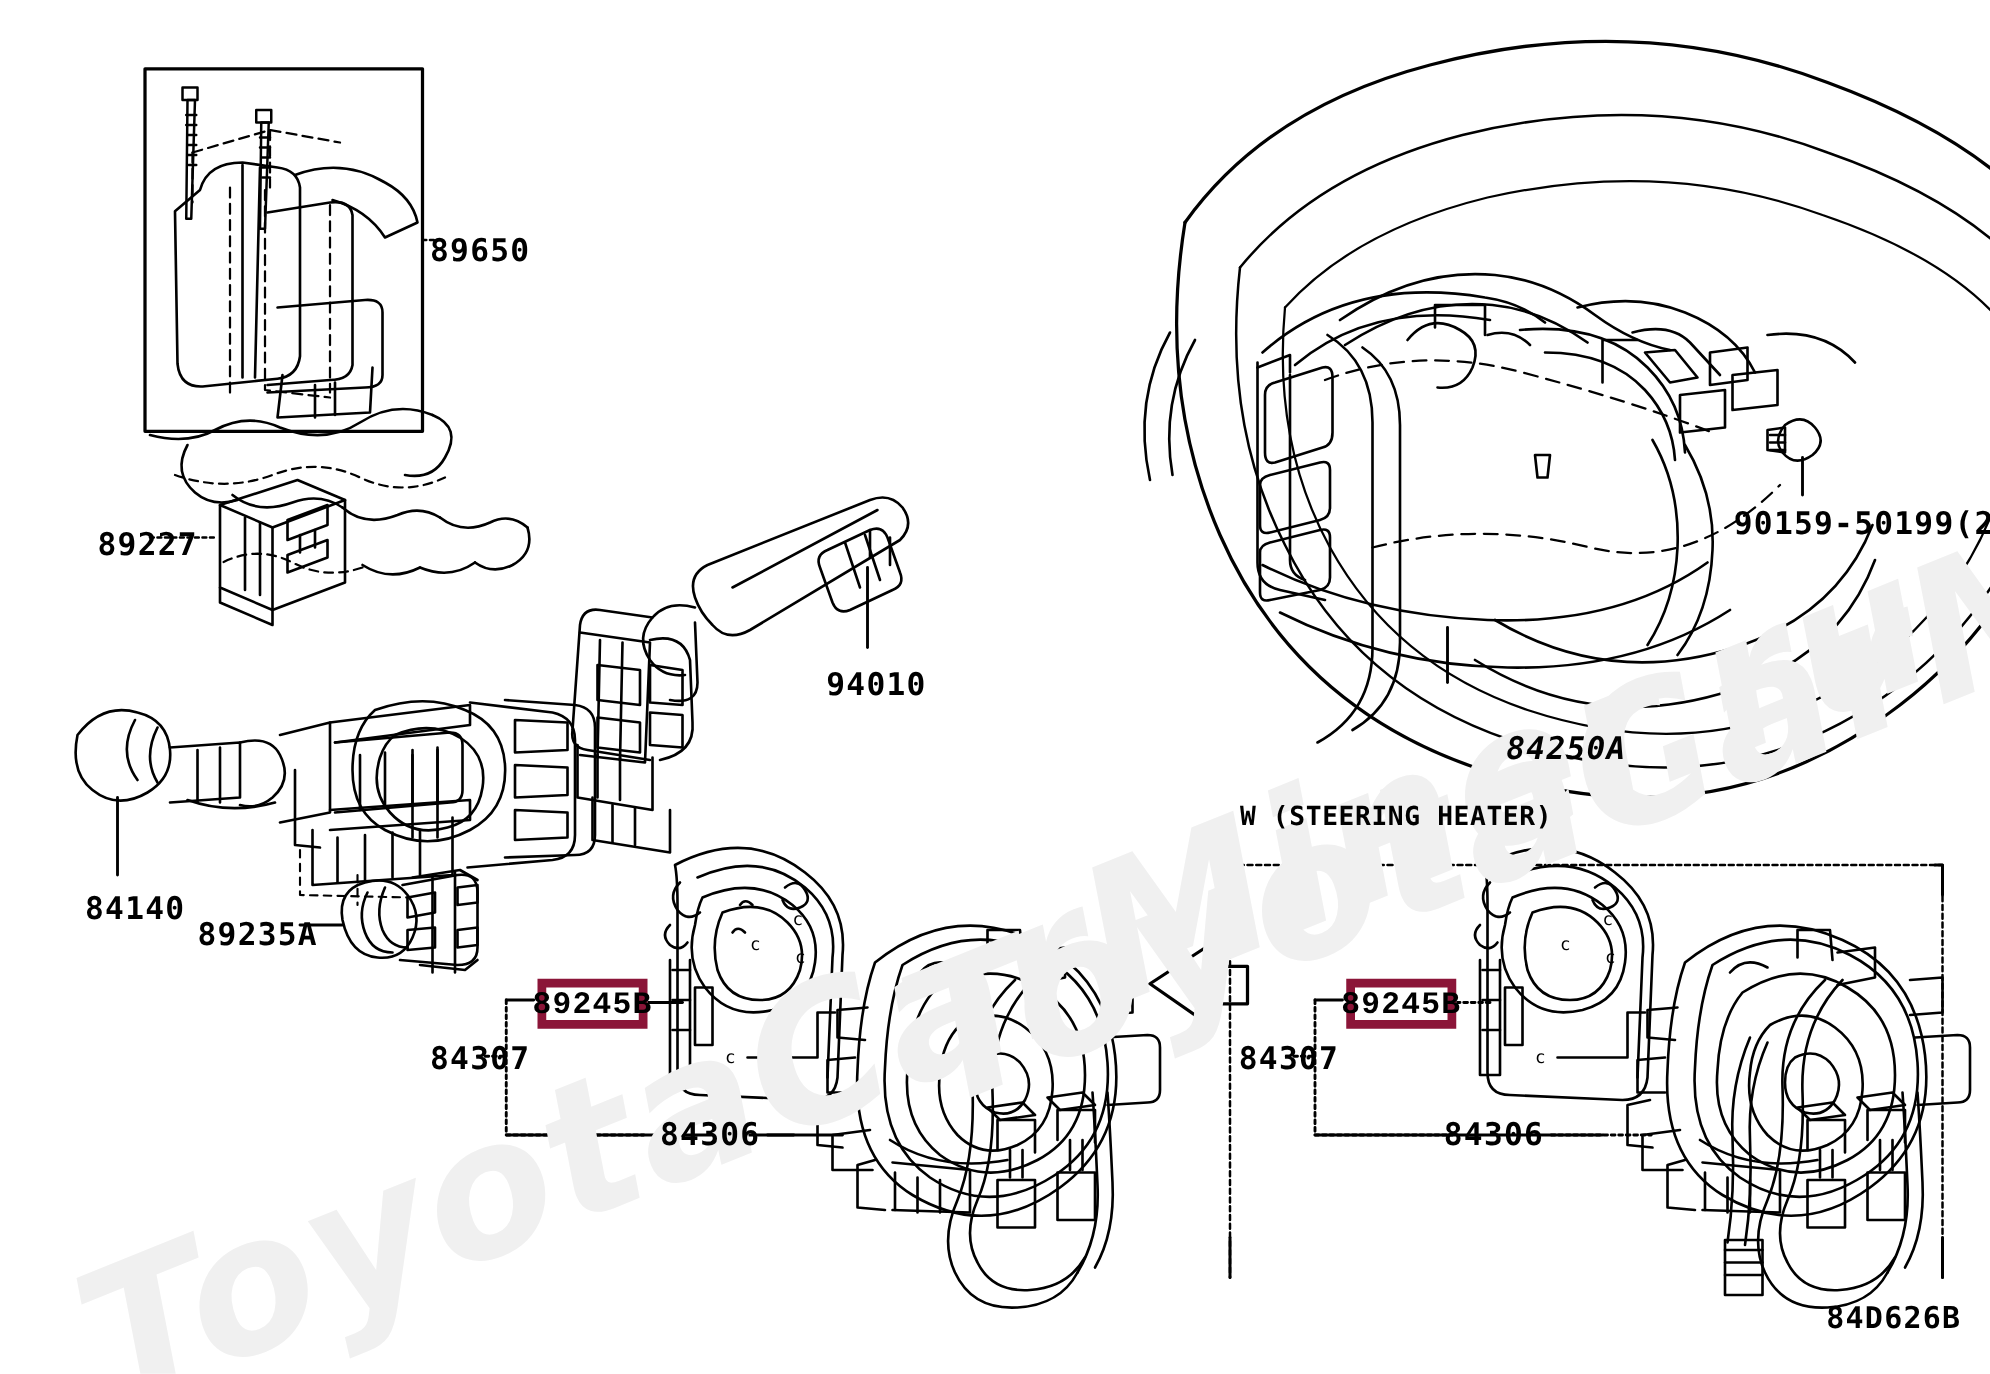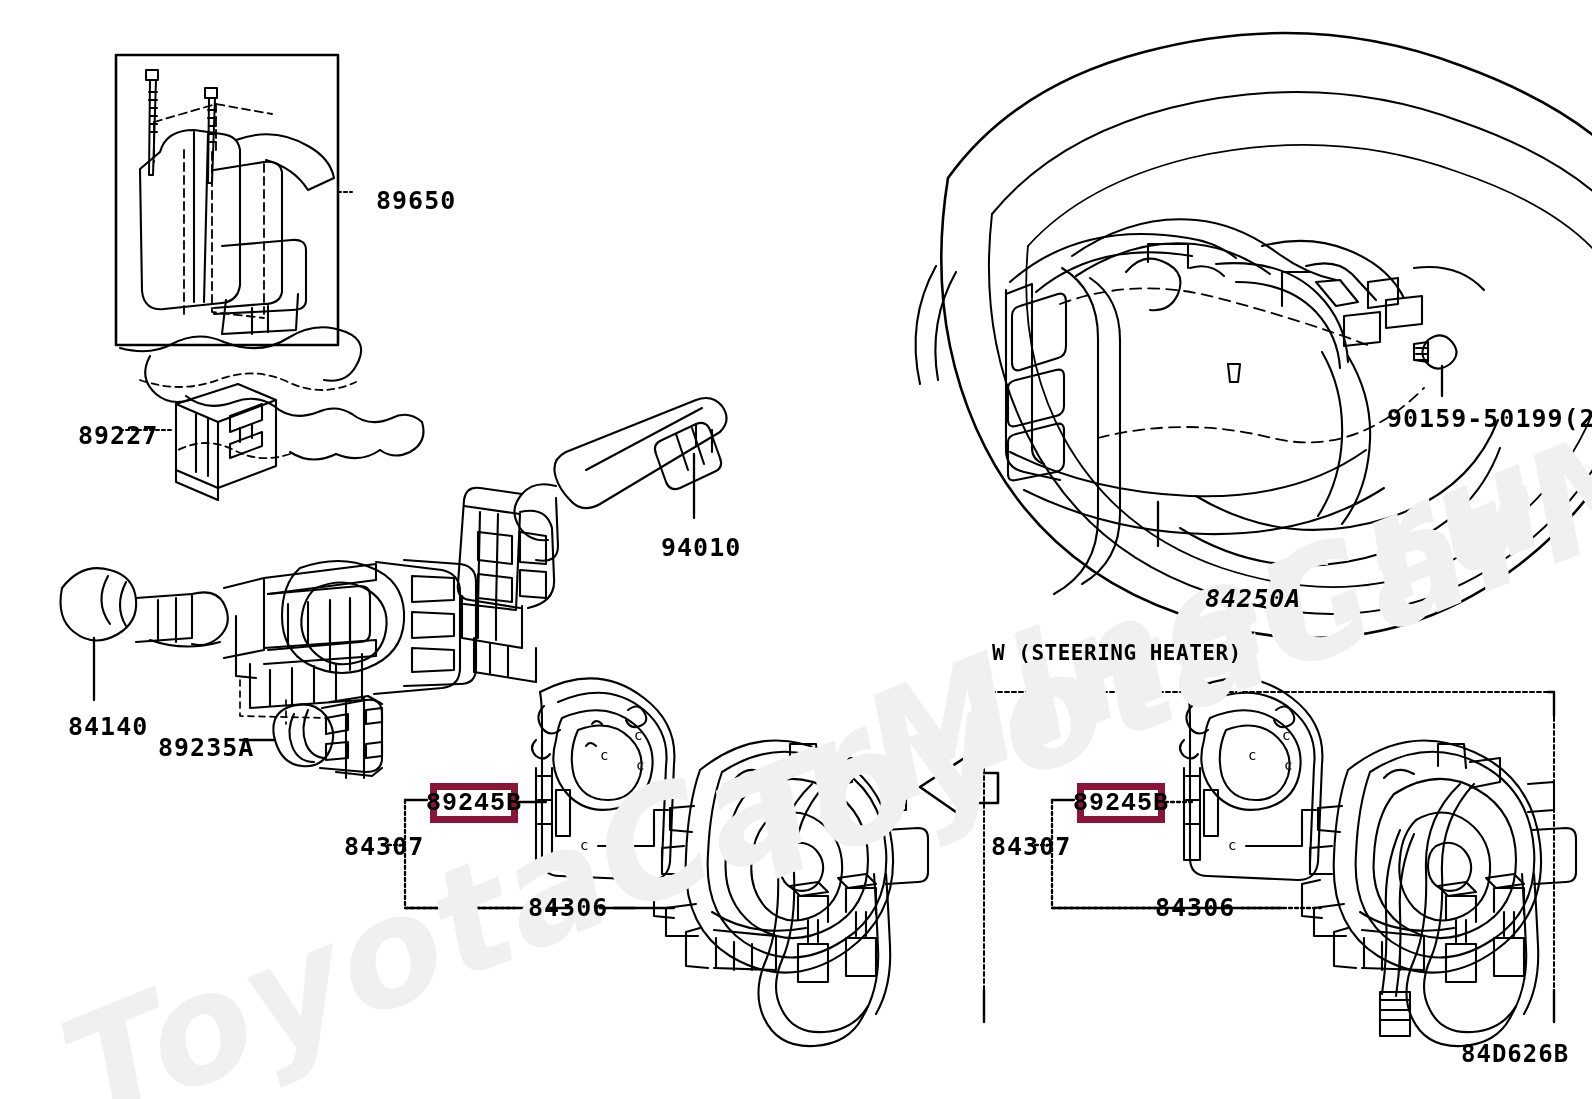--- a/index.html
+++ b/index.html
@@ -328,21 +328,21 @@
       <path d="M1052 800 l0 108 l110 0" stroke-width="2.3" stroke-dasharray="3,3"></path>
       <path d="M1052 908 l230 0" stroke-width="2.3"></path>
       <path d="M1052 800 l22 0" stroke-width="2.3"></path>
       <path d="M1029 845 l22 0" stroke-width="2.3" stroke-dasharray="3,3"></path>
       <path d="M1165 802 l28 0" stroke-width="2.3" stroke-dasharray="3,3"></path>
       <path d="M1241 908 l80 0" stroke-width="2.3" stroke-dasharray="3,3"></path>
 
     </g>
   </svg>
 
-  <div class="lbl lbl-num" style="left:376px;top:186px;">89650</div>
+  <div class="lbl lbl-num" style="left:344px;top:186px;">89650</div>
 
   <div class="lbl lbl-num" style="left:78px;top:421px;">89227</div>
 
   <div class="lbl lbl-num" style="left:68px;top:712px;text-align:center;">84140</div>
 
   <div class="lbl lbl-num" style="left:158px;top:733px;">89235A</div>
 
   <div class="lbl lbl-num" style="left:661px;top:533px;">94010</div>
 
   <div class="lbl lbl-num" style="left:1205px;top:584px;font-style:italic;">84250A</div>

